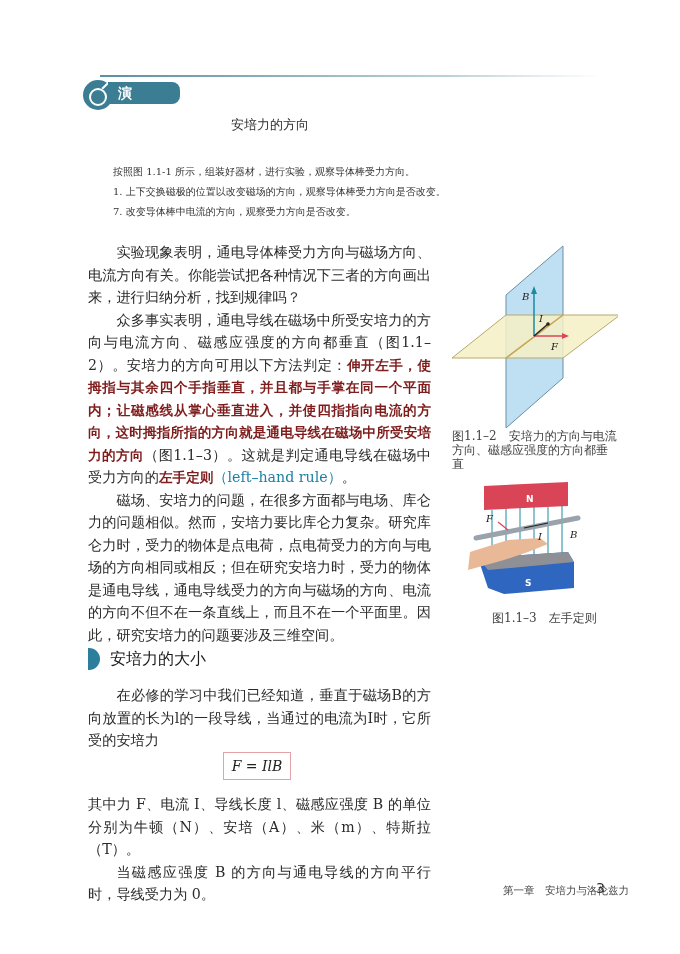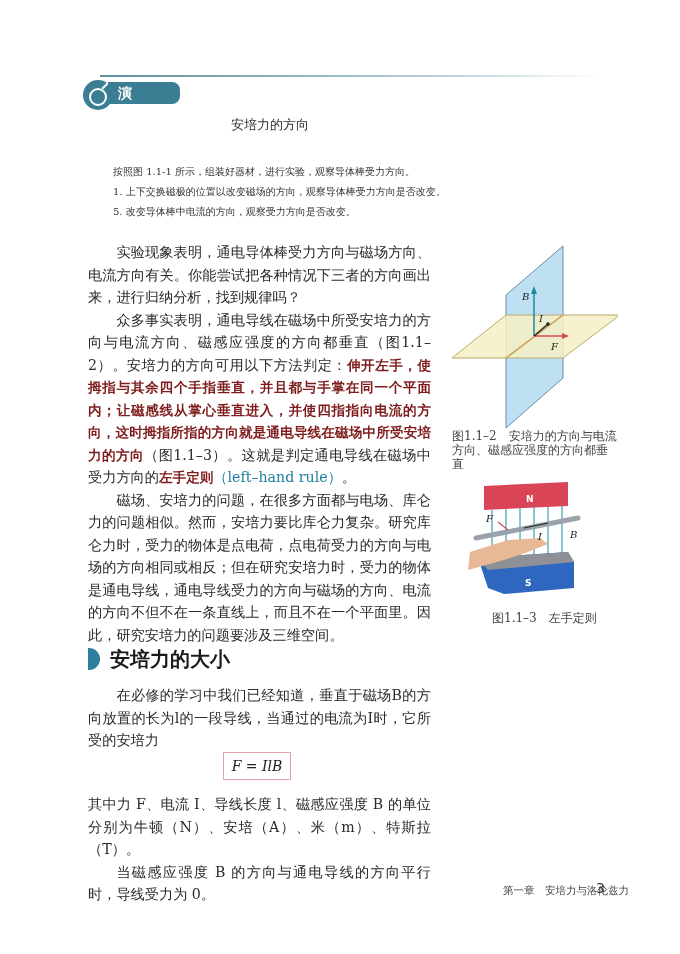--- a/index.html
+++ b/index.html
@@ -33,21 +33,21 @@
 
   
   .fig { position:absolute; }
   .caption { position:absolute; font-size:12px; line-height:14px; color:#444; }
 
   
   .sec-head { position:absolute; left:88px; top:646px; height:26px; }
   .sec-mark { position:absolute; left:0; top:2px; width:12px; height:22px; background:#2b7f9c;
     border-radius:0 12px 12px 0; }
   .sec-title { position:absolute; left:22px; top:0; white-space:nowrap; font-family:"DejaVu Sans","Liberation Sans",sans-serif;
-    font-weight:bold; font-size:20px; line-height:26px; color:#1a1a1a; }
+    font-weight:normal; font-size:16px; line-height:26px; color:#1a1a1a; }
 
   .formula-box { position:absolute; left:223px; top:752px; width:66px; height:26px; border:1.5px solid #e3a1a8;
     text-align:center; line-height:26px; font-style:italic; font-size:14px; color:#222; }
 
   .footer { position:absolute; top:884px; left:455px; font-size:10.5px; color:#444; white-space:nowrap;margin-left:48px; }
   .page-no { position:absolute; top:880px; left:596px; font-family:"DejaVu Sans","Liberation Sans",sans-serif; font-size:14px; color:#333; }
 </style>
 </head>
 <body>
 
@@ -56,21 +56,21 @@
   <div class="ring"></div>
     <div class="handle"></div>
 </div>
 <div class="banner-pill">演 示</div>
 
 <div class="demo-title">安培力的方向</div>
 
 <div class="demo-steps">
   <div>按照图 1.1-1 所示，组装好器材，进行实验，观察导体棒受力方向。</div>
   <div>1. 上下交换磁极的位置以改变磁场的方向，观察导体棒受力方向是否改变。</div>
-  <div>5. 改变导体棒中电流的方向，观察受力方向是否改变。</div>
+  <div>7. 改变导体棒中电流的方向，观察受力方向是否改变。</div>
 </div>
 
 <div class="body-text" style="top:241px;">
   <p>实验现象表明，通电导体棒受力方向与磁场方向、电流方向有关。你能尝试把各种情况下三者的方向画出来，进行归纳分析，找到规律吗？</p>
   <p><span>众多事实表明，通电导线在磁场中所受安培力的方向与电流方向、磁感应强度的方向都垂直（图1.1–2）。安培力的方向可用以下方法判定：</span><span class="hl">伸开左手，使拇指与其余四个手指垂直，并且都与手掌在同一个平面内；让磁感线从掌心垂直进入，并使四指指向电流的方向，这时拇指所指的方向就是通电导线在磁场中所受安培力的方向</span><span>（图1.1–3）。这就是判定通电导线在磁场中受力方向的</span><span class="hl">左手定则</span><span class="hl-light">（left–hand rule）</span><span>。</span></p>
   <p>磁场、安培力的问题，在很多方面都与电场、库仑力的问题相似。然而，安培力要比库仑力复杂。研究库仑力时，受力的物体是点电荷，点电荷受力的方向与电场的方向相同或相反；但在研究安培力时，受力的物体是通电导线，通电导线受力的方向与磁场的方向、电流的方向不但不在一条直线上，而且不在一个平面里。因此，研究安培力的问题要涉及三维空间。</p>
 </div>
 
 <svg class="fig" style="left:448px; top:240px;" width="170" height="200" viewBox="0 0 170 200">
   <polygon points="58,55 115,6 115,138 58,188" fill="#bfe0f2" stroke="#6a8fa6" stroke-width="1"></polygon>

